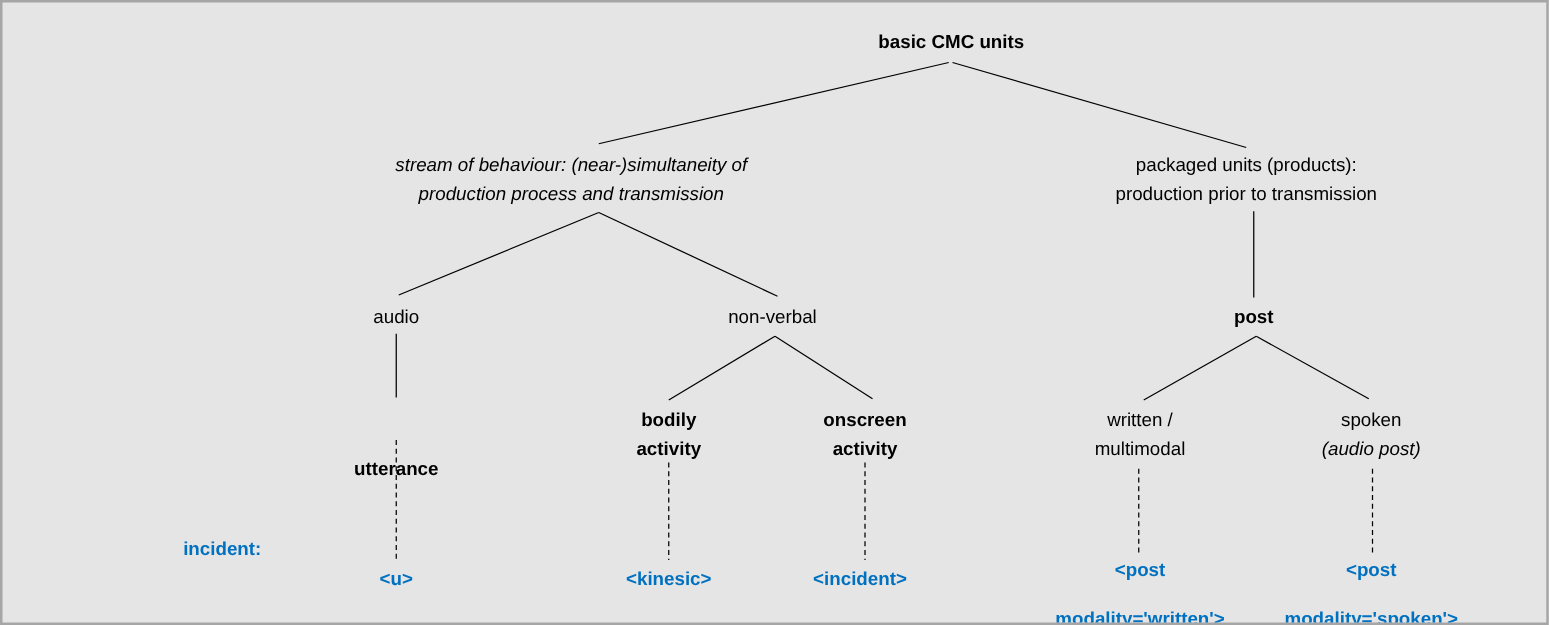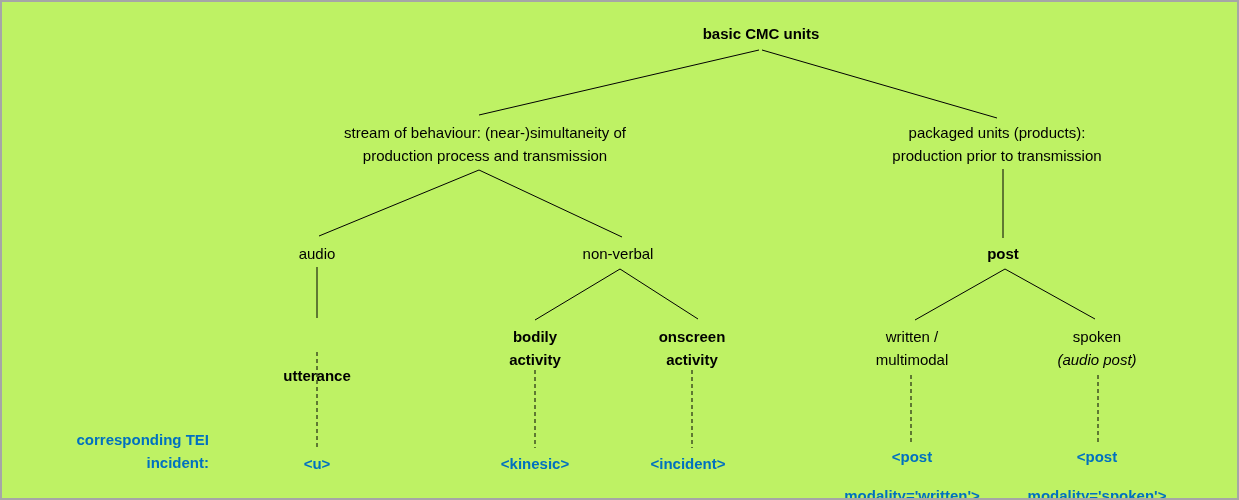--- a/index.html
+++ b/index.html
@@ -9,21 +9,21 @@
   }
   * { margin: 0; padding: 0; box-sizing: border-box; }
   body {
     font-family: "Liberation Sans", sans-serif;
     background: #ffffff;
   }
   .canvas {
     position: relative;
     width: 1239px;
     height: 500px;
-    background: #bef264;
+    background: #e5e5e5;
     border: 2px solid var(--border-color);
     overflow: hidden;
   }
   .connectors {
     position: absolute;
     left: 0; top: 0;
     width: 1239px; height: 500px;
   }
   .connectors line {
     stroke: var(--line-color);
@@ -78,21 +78,21 @@
 
     <line class="dashed" x1="315" y1="350" x2="315" y2="446"></line>
     <line class="dashed" x1="533" y1="368" x2="533" y2="446"></line>
     <line class="dashed" x1="690" y1="368" x2="690" y2="446"></line>
     <line class="dashed" x1="909" y1="373" x2="909" y2="441"></line>
     <line class="dashed" x1="1096" y1="373" x2="1096" y2="441"></line>
   </svg>
 
   <div class="node bold" style="left:759px; top:20px;">basic CMC units</div>
 
-  <div class="node" style="left:483px; top:119px;">
+  <div class="node" style="left:455px; top:119px;font-style:italic;">
     <div>stream of behaviour: (near-)simultaneity of</div>
     <div>production process and transmission</div>
   </div>
 
   <div class="node" style="left:995px; top:119px;">
     <div>packaged units (products):</div>
     <div>production prior to transmission</div>
   </div>
 
   <div class="node" style="left:315px; top:240px;">audio</div>
@@ -117,21 +117,20 @@
     <div>written /</div>
     <div>multimodal</div>
   </div>
 
   <div class="node" style="left:1095px; top:323px;">
     <div>spoken</div>
     <div class="italic">(audio post)</div>
   </div>
 
   <div class="caption bold blue" style="left:40px; top:426px; width:167px;">
-    <div>corresponding TEI</div>
     <div>incident:</div>
   </div>
 
   <div class="node bold blue" style="left:315px; top:450px;">&lt;u&gt;</div>
 
   <div class="node bold blue" style="left:533px; top:450px;">&lt;kinesic&gt;</div>
 
   <div class="node bold blue" style="left:686px; top:450px;">&lt;incident&gt;</div>
 
   <div class="node blue" style="left:910px; top:443px;">

